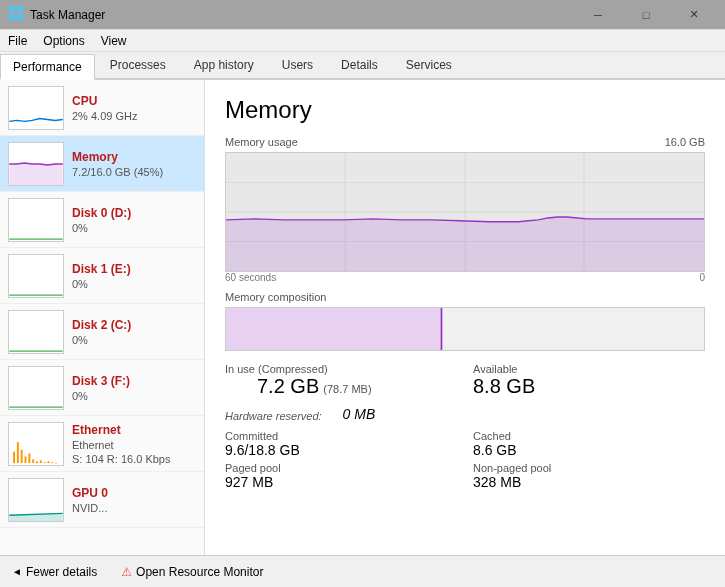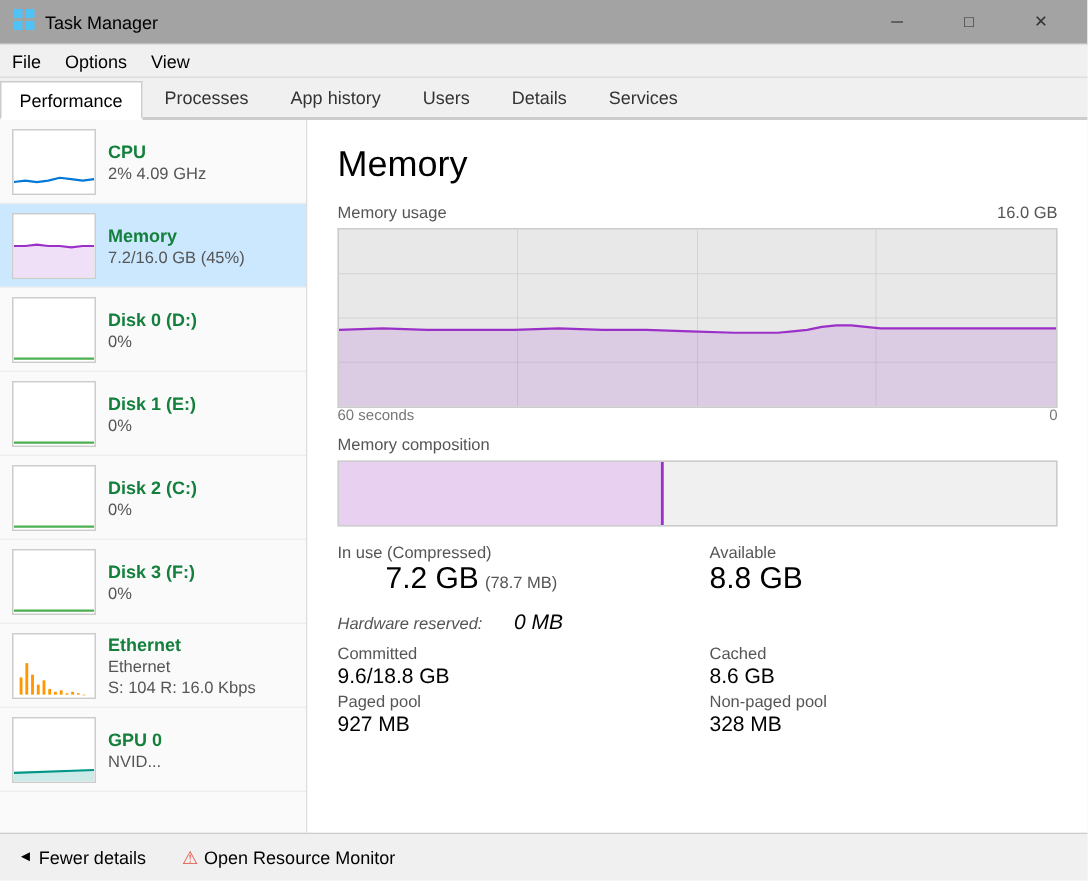--- a/index.html
+++ b/index.html
@@ -103,21 +103,21 @@
       width: 56px;
       height: 44px;
       border: 1px solid #ccc;
       background: #fff;
       margin-right: 8px;
       flex-shrink: 0;
       position: relative;
       overflow: hidden;
     }
     .sidebar-item-info { flex: 1; }
-    .sidebar-item-name { font-weight: 600; font-size: 12px; color: #15803d; }
+    .sidebar-item-name { font-weight: 600; font-size: 12px; color: #b91c1c; }
     .sidebar-item-sub { font-size: 11px; color: #555; margin-top: 2px; }
     .content-area {
       flex: 1;
       padding: 16px 20px;
       background: #fff;
       overflow-y: auto;
     }
     .content-title {
       font-size: 24px;
       font-weight: 300;

